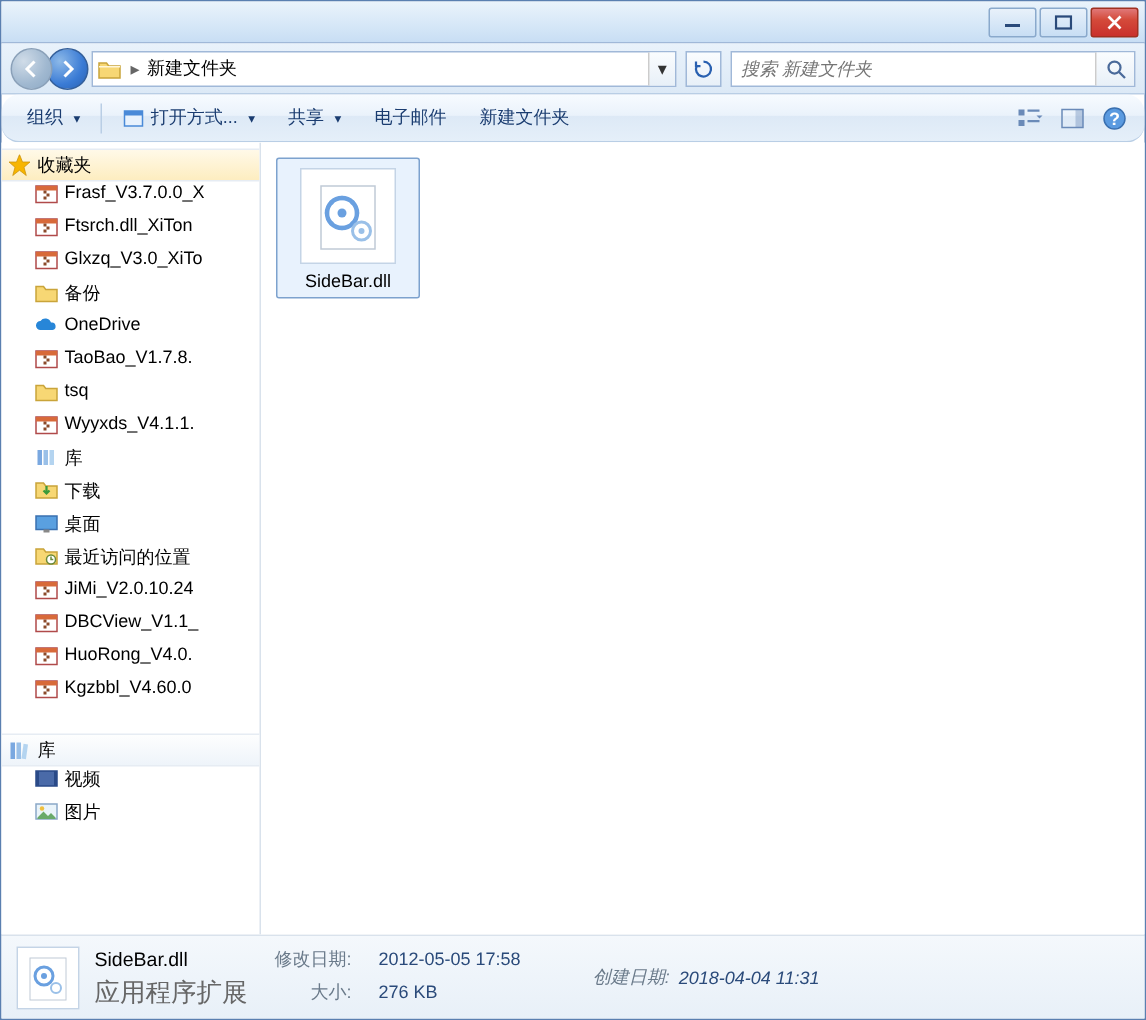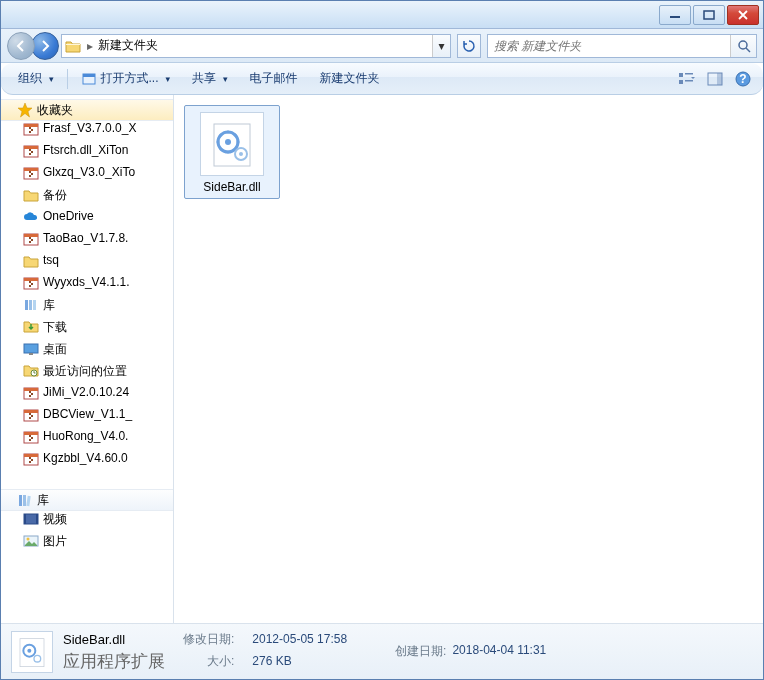--- a/index.html
+++ b/index.html
@@ -36,21 +36,21 @@
 .toolbar { height: 32px; background: linear-gradient(to bottom,#f7fbff 0%, #eaf2fb 45%, #dde9f6 46%, #e5eff9 100%); border-bottom: 1px solid #b9cee5; display:flex; align-items:center; padding:0 6px; gap:0;border-radius:12px;}
 .toolbar .t-item { padding: 4px 10px; color:#1a3c70; display:flex; align-items:center; gap:4px; border:1px solid transparent; border-radius:2px;}
 .toolbar .t-item.dd::after { content:"▾"; font-size:9px; margin-left:3px; color:#1a3c70;}
 .toolbar .t-sep { width:1px; height:20px; background:#b9cee5; margin:0 2px;}
 .toolbar .spacer { flex:1; }
 .toolbar .t-icon { width:24px; height:24px; display:flex; align-items:center; justify-content:center; margin:0 2px;}
 
 
 .body-split { flex:1; display:flex; overflow:hidden; background:#fff;}
 .sidebar { width: 173px; background:#fff; border-right: 1px solid #d9e2ec; overflow:hidden; padding-top:4px;}
-.tree-header { display:flex; align-items:center; height:22px; padding-left:16px; gap:4px; font-weight:normal; background:linear-gradient(to bottom,#fdfefe,#eef4fa); border-top:1px solid #e6ecf3; border-bottom:1px solid #e6ecf3;}
+.tree-header { display:flex; align-items:center; height:22px; padding-left:4px; gap:4px; font-weight:normal; background:linear-gradient(to bottom,#fdfefe,#eef4fa); border-top:1px solid #e6ecf3; border-bottom:1px solid #e6ecf3;}
 .tree-header.fav { background:linear-gradient(to bottom,#fff9e8,#fdedc0);}
 .tree-item { display:flex; height:22px; padding-left:22px; gap:4px; white-space:nowrap; overflow:hidden; color:#000;}
 .tree-spacer { height:16px;}
 .ico { width:16px; height:16px; display:flex; align-items:center; justify-content:center; flex-shrink:0;}
 
 .content { flex:1; background:#fff; padding:10px; position:relative;}
 .file-tile { width:96px; display:flex; flex-direction:column; align-items:center; padding:6px 4px 4px; border:1px solid #7da2ce; background:#e8f2fd; border-radius:2px;}
 .file-tile .thumb { width:64px; height:64px; background:#fff; border:1px solid #c4d4e6; display:flex; align-items:center; justify-content:center; margin-bottom:4px;}
 .file-tile .fname { text-align:center; word-break:break-all; font-size:12px; color:#000;}
 
@@ -433,19 +433,19 @@
     <div class="d-info">
       <span class="d-name">SideBar.dll</span>
       <span class="d-lbl">修改日期:</span>
       <span class="d-val">2012-05-05 17:58</span>
       <span></span>
       <span class="d-type">应用程序扩展</span>
       <span class="d-lbl">大小:</span>
       <span class="d-val">276 KB</span>
       <span></span>
     </div>
-    <div style="margin-left:20px;display:flex;gap:6px;">
+    <div style="margin-left:20px;display:flex;gap:6px;align-items:center;font-style:italic;">
       <span class="d-lbl">创建日期:</span>
       <span class="d-val">2018-04-04 11:31</span>
     </div>
   </div>
 
 </div>
 
 </body></html>

